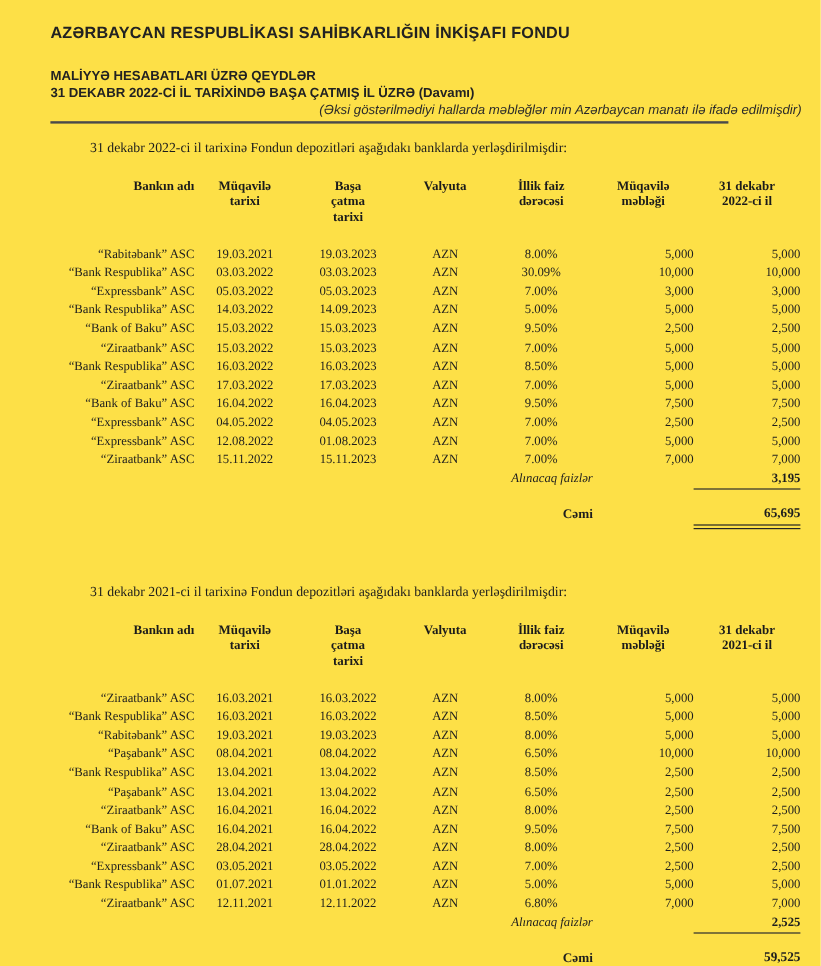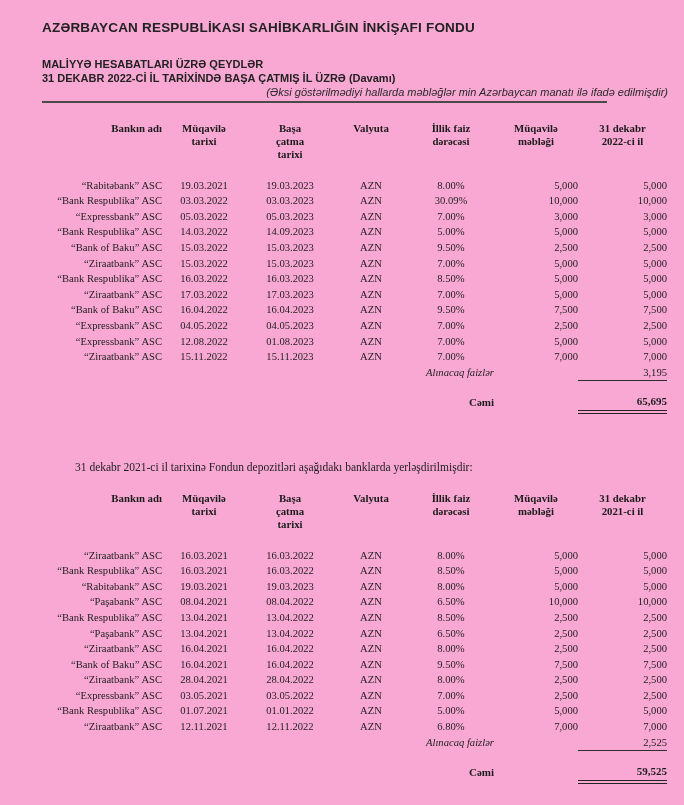--- a/index.html
+++ b/index.html
@@ -1,20 +1,20 @@
 <!DOCTYPE html>
 <html><head>
 <meta charset="utf-8">
 <style>
   html,body{margin:0;padding:0;background:#ffffff;}
   .page{
     position:relative;
     width:684px;height:805px;
     box-sizing:border-box;
-    background:#f9a8d4;
+    background:#fde047;
     color:#1d1d1d;
     padding:14px 16px 0 22px;
     overflow:hidden;
     font-family:"Liberation Serif", serif;
   }
   
   .hdr{margin-left:20px;font-family:"Liberation Sans", sans-serif;}
   .doc-title{
     font-size:13.5px;font-weight:bold;letter-spacing:.2px;
     margin:6px 0 0 0;color:#222;
@@ -39,21 +39,21 @@
     padding:0;white-space:nowrap;color:#1e1e1e;
   }
   .c0{text-align:right;}
   .c1,.c2,.c3,.c4{text-align:center;}
   .c5{text-align:right;}
   td.c5{padding-right:22px;}
   th.c5,th.c6{text-align:center;}
   .c6{text-align:right;}
   td.c6{padding-right:7px;}
   tr.accrued td.c0{font-style:italic;}
-  td.underline{border-bottom:1.5px solid #2e2e2e;}
+  td.underline{border-bottom:1.5px solid #2e2e2e;font-weight:bold;}
   tr.spacer td{height:13px;}
   tr.total td{font-weight:bold;font-size:11px;}
   td.dblline{border-bottom:4px double #242424;padding-bottom:1px;}
   .section + .section{margin-top:47px;}
 </style>
 </head>
 <body>
 
 <div class="page">
   <div class="hdr">
@@ -61,20 +61,21 @@
     <div class="doc-sub">
       <div>MALİYYƏ HESABATLARI ÜZRƏ QEYDLƏR</div>
       <div>31 DEKABR 2022-Cİ İL TARİXİNDƏ BAŞA ÇATMIŞ İL ÜZRƏ (Davamı)</div>
     </div>
     <div class="doc-note">(Əksi göstərilmədiyi hallarda məbləğlər min Azərbaycan manatı ilə ifadə edilmişdir)</div>
     <hr class="hdr-rule">
   </div>
 
   <div id="sections">
       <div class="section">
+        <p class="intro">31 dekabr 2022-ci il tarixinə Fondun depozitləri aşağıdakı banklarda yerləşdirilmişdir:</p>
         <table class="deposits">
           <colgroup>
             <col style="width: 140px;">
             <col style="width: 84px;">
             <col style="width: 88px;">
             <col style="width: 74px;">
             <col style="width: 86px;">
             <col style="width: 84px;">
             <col style="width: 89px;">
           </colgroup>

